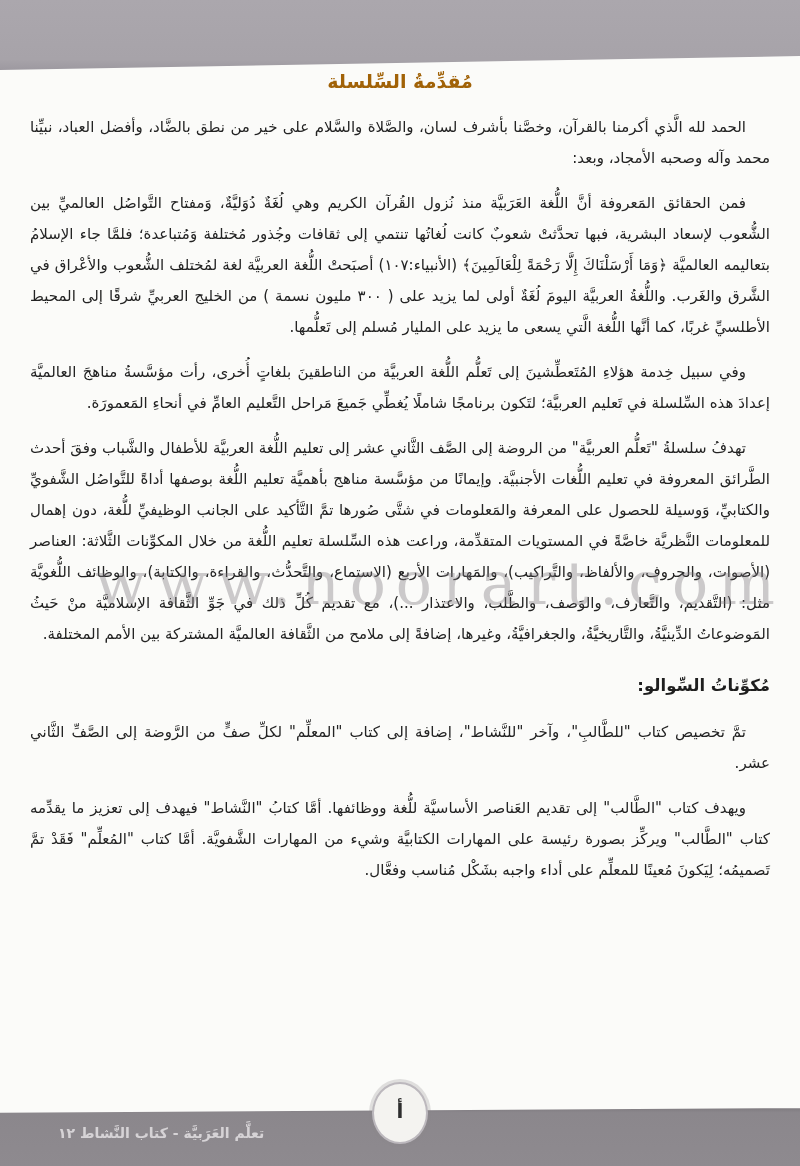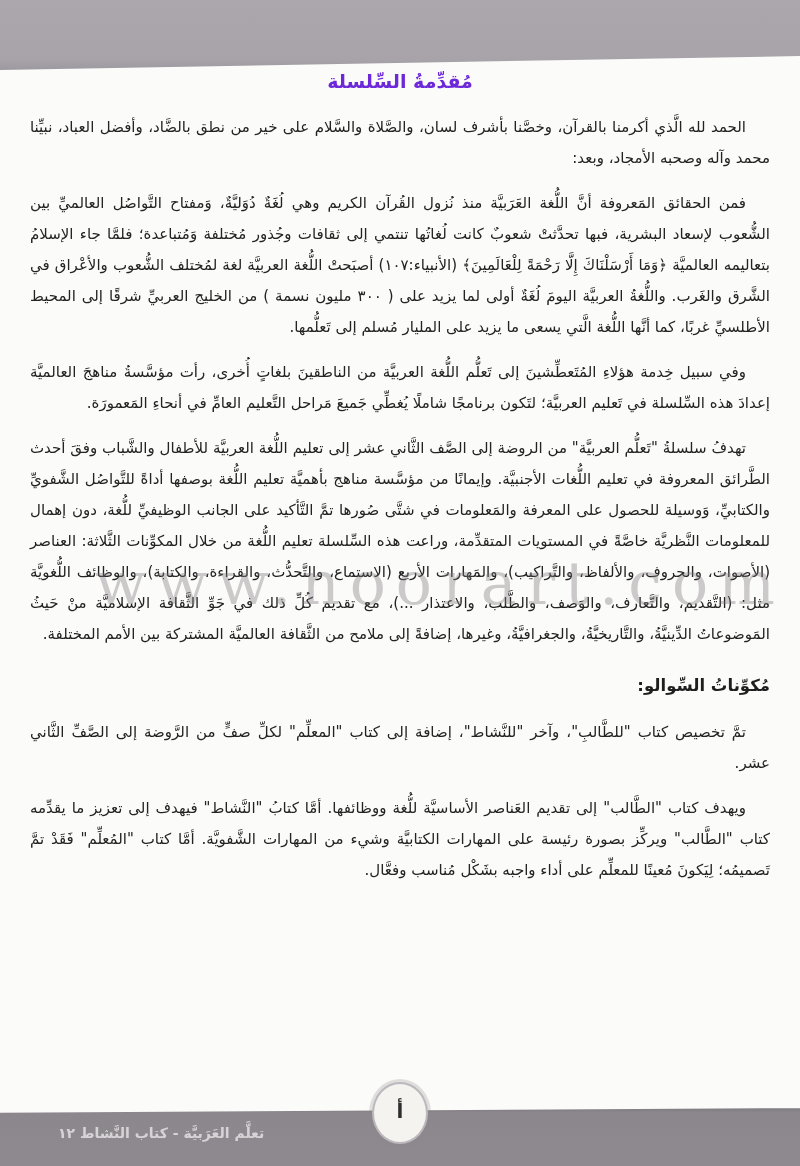--- a/index.html
+++ b/index.html
@@ -69,21 +69,21 @@
     position:absolute;top:70px;right:30px;left:30px;
     color:#232323;
     z-index:4;
   }
   .bismillah{
     text-align:center;font-size:21px;font-weight:bold;
     margin:58px 0 10px;color:#1e1e1e;
   }
   .series-title{
     text-align:center;font-size:19px;font-weight:bold;
-    margin:0 0 20px;color:#6d28d9;letter-spacing:.5px;
+    margin:0 0 20px;color:#a16207;letter-spacing:.5px;
   }
   .content p{
     font-size:15px;font-weight:normal;
     line-height:31px;
     text-align:justify;
     margin:0 0 14px;
     text-indent:24px;
   }
   .section-heading{
     font-size:16.5px;font-weight:bold;

